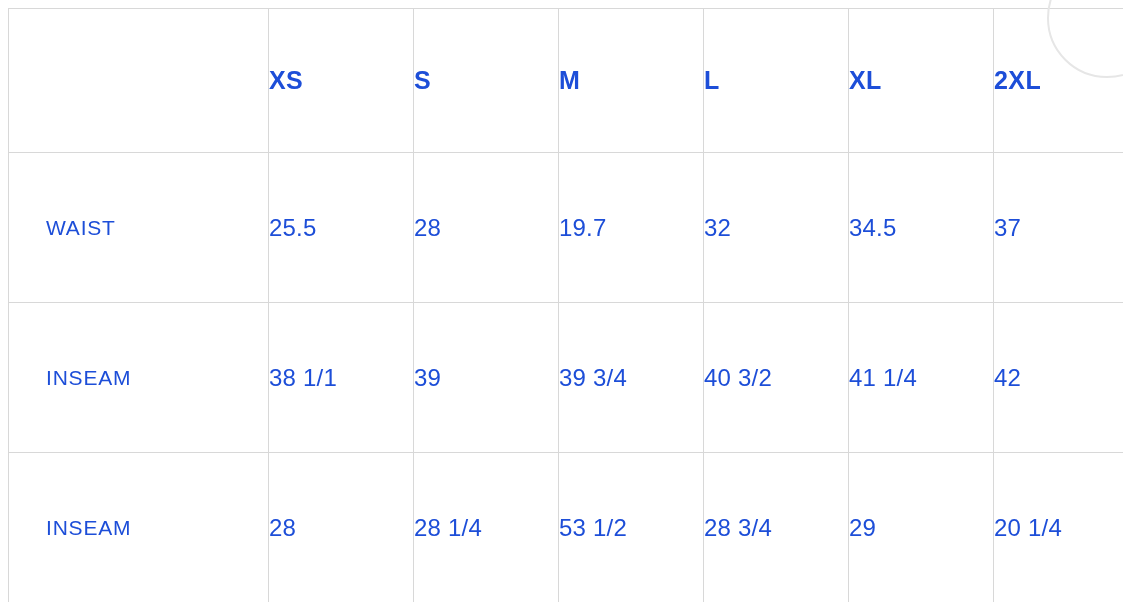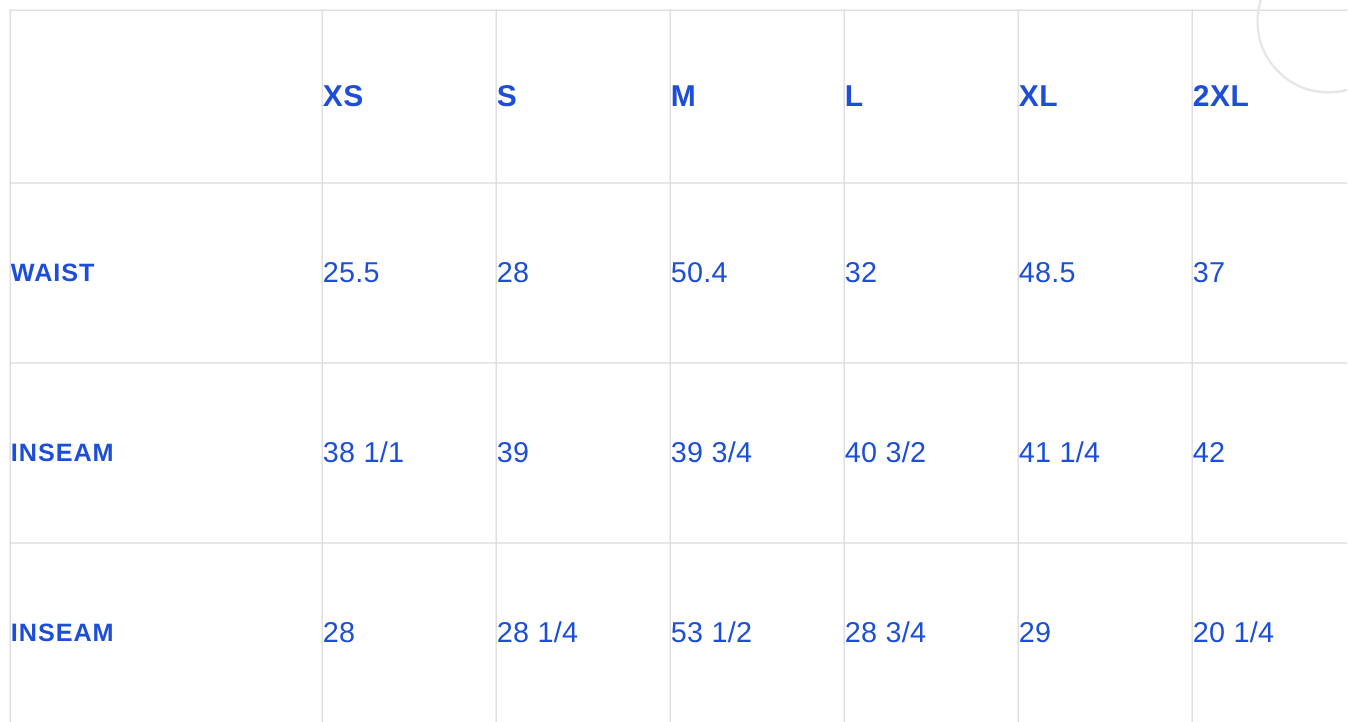--- a/index.html
+++ b/index.html
@@ -61,22 +61,23 @@
   .body-row td { height: 150px; }
 
   .size-head {
     font-size: 25px;
     font-weight: bold;
     letter-spacing: 0.4px;
   }
 
   .row-label {
     font-size: 21px;
-    font-weight: bold;
+    font-weight: normal;
     letter-spacing: 0.8px;
+    padding-left: 37px;
   }
 
   .cell-value {
     font-size: 24px;
     font-weight: normal;
     letter-spacing: 0.2px;
     margin-left: 16px;
   }
 
   .corner-cell { background: #ffffff; }
@@ -98,23 +99,23 @@
         <td class="col-size size-head">M</td>
         <td class="col-size size-head">L</td>
         <td class="col-size size-head">XL</td>
         <td class="col-size size-head">2XL</td>
       </tr>
 
       <tr class="body-row">
         <td class="col-label row-label">WAIST</td>
         <td class="col-size cell-value">25.5</td>
         <td class="col-size cell-value">28</td>
-        <td class="col-size cell-value">50.4</td>
+        <td class="col-size cell-value">19.7</td>
         <td class="col-size cell-value">32</td>
-        <td class="col-size cell-value">48.5</td>
+        <td class="col-size cell-value">34.5</td>
         <td class="col-size cell-value">37</td>
       </tr>
 
       <tr class="body-row">
         <td class="col-label row-label">INSEAM</td>
         <td class="col-size cell-value">38 1/1</td>
         <td class="col-size cell-value">39</td>
         <td class="col-size cell-value">39 3/4</td>
         <td class="col-size cell-value">40 3/2</td>
         <td class="col-size cell-value">41 1/4</td>

